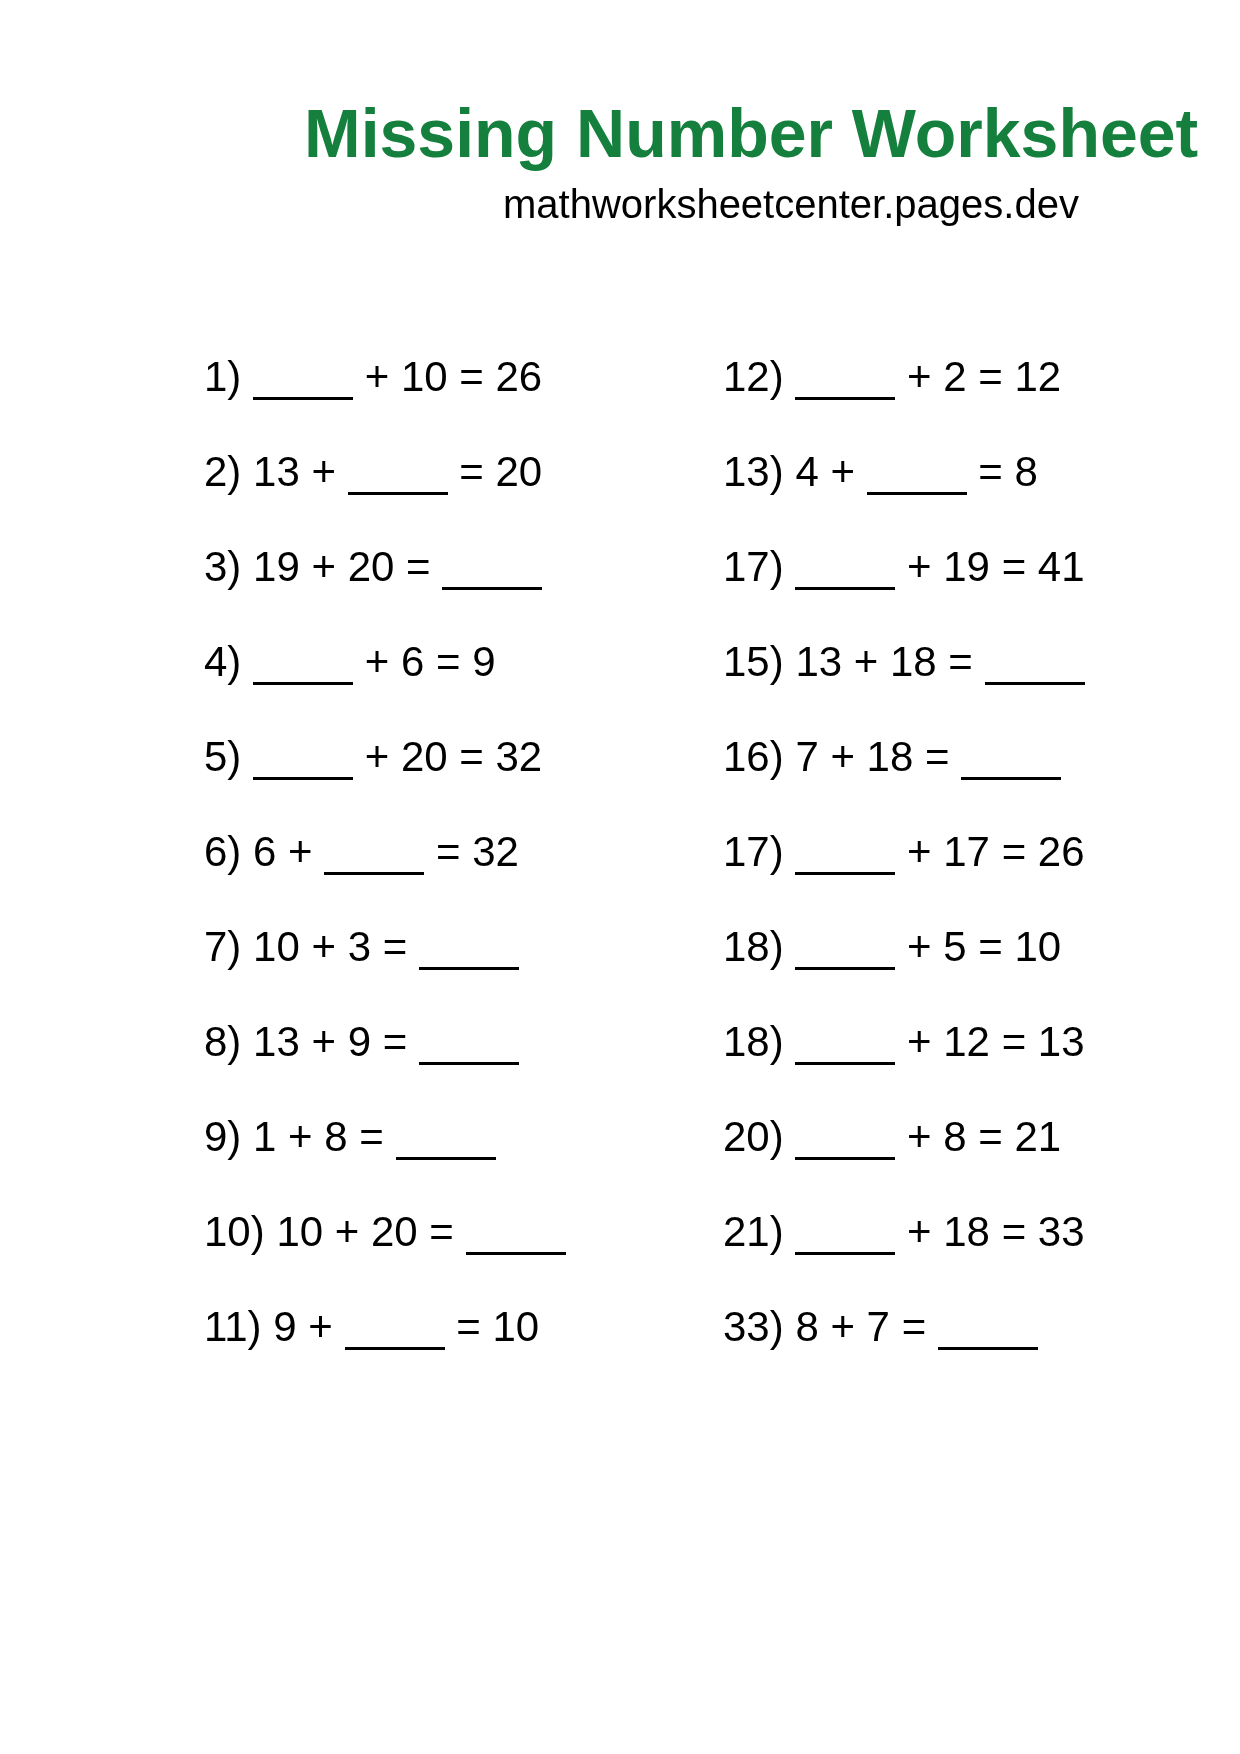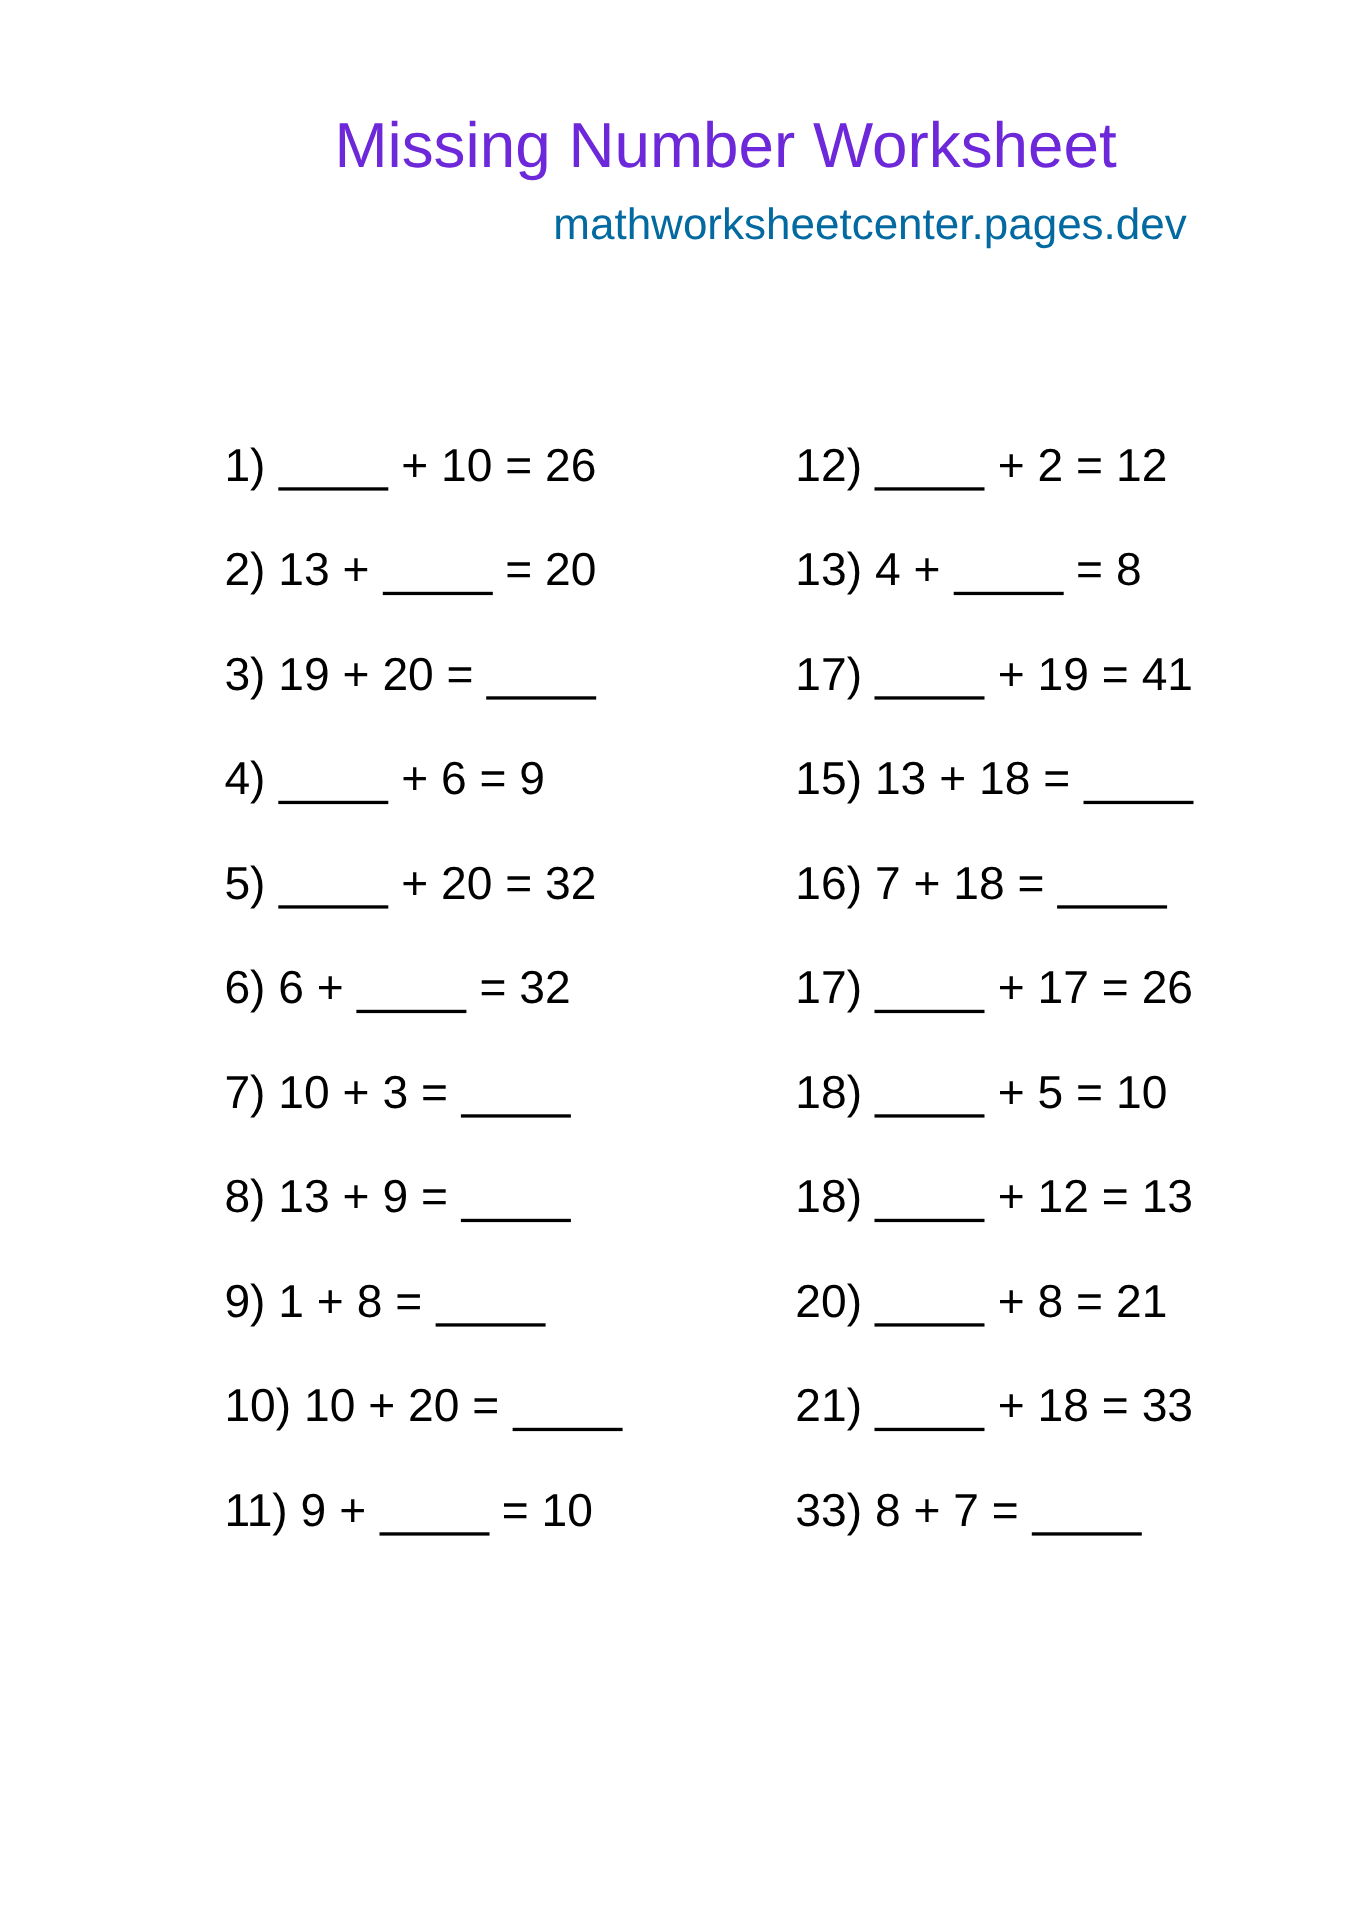--- a/index.html
+++ b/index.html
@@ -12,35 +12,35 @@
       height: 1754px;
       position: relative;
       overflow: hidden;
       font-family: "Liberation Sans", sans-serif;
       color: #000000;
     }
     .title {
       position: absolute;
       left: 304px;
       top: 100px;
-      font-size: 58px;
+      font-size: 68px;
       line-height: 66px;
       white-space: nowrap;
-      color: #6d28d9;
+      color: #15803d;
       margin: 0;
-      font-weight: normal;
+      font-weight: bold;
     }
     .subtitle {
       position: absolute;
       left: 503px;
       top: 181px;
       font-size: 40px;
       line-height: 46px;
       white-space: nowrap;
-      color: #0369a1;
+      color: #000000;
     }
     .column {
       position: absolute;
       top: 352px;
     }
     .col-left { left: 204px; }
     .col-right { left: 723px; }
     .problem {
       height: 95px;
       font-size: 42px;
@@ -53,21 +53,20 @@
     .blank {
       display: inline-block;
       width: 100px;
       height: 36px;
       border-bottom: 3px solid #000000;
       vertical-align: baseline;
       position: relative;
       top: 9px;
       color: transparent;
       overflow: hidden;
-      margin-top: 46px;
     }
   </style>
 </head>
 <body>
 
 <h1 class="title">Missing Number Worksheet</h1>
 <div class="subtitle">mathworksheetcenter.pages.dev</div>
 
 <div class="column col-left">
     <div class="problem">

